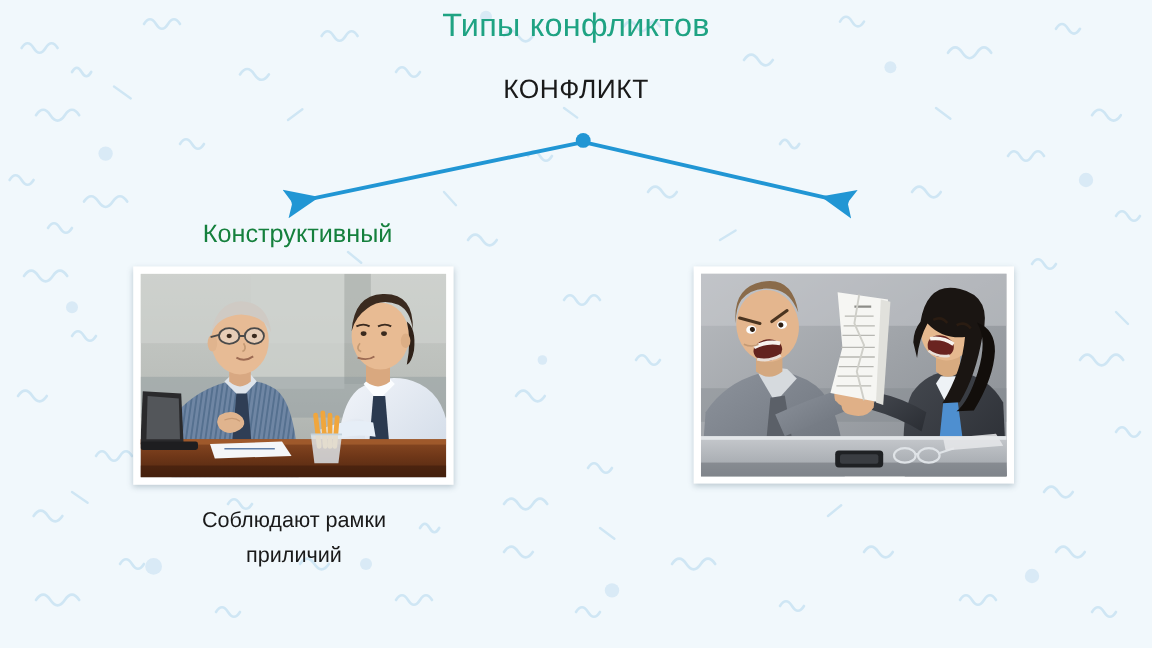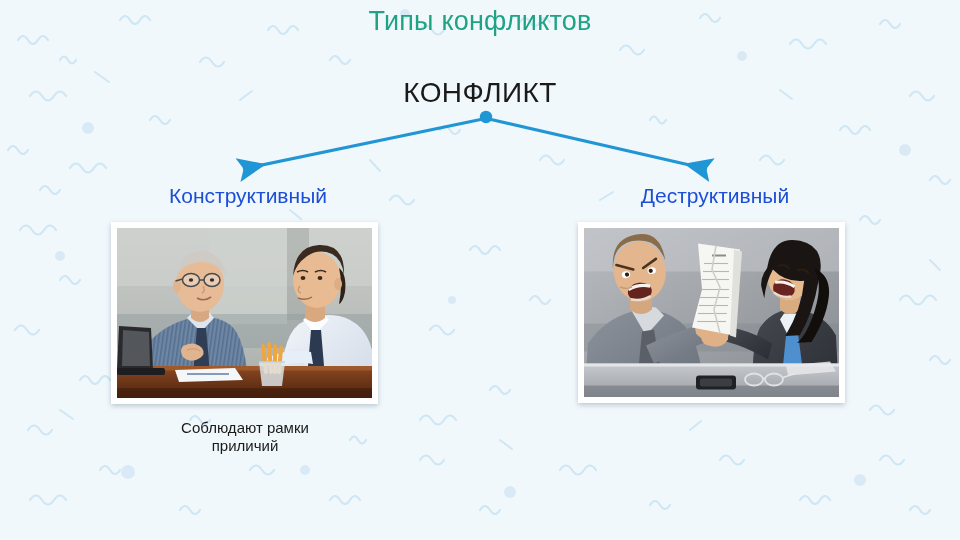--- a/index.html
+++ b/index.html
@@ -41,25 +41,25 @@
     font-size: 27px;
     font-weight: normal;
     color: #1fa383;
     letter-spacing: 0.2px;
     white-space: nowrap;
   }
 
   
   #root-label {
     position: absolute;
-    top: 77px;
+    top: 62px;
     left: 0;
     width: 960px;
     text-align: center;
-    font-size: 28px;
+    font-size: 22px;
     font-weight: 400;
     color: #1a1a1a;
     letter-spacing: 0.4px;
   }
 
   
   #connector-svg {
     position: absolute;
     left: 0;
     top: 0;
@@ -67,21 +67,21 @@
     height: 260px;
     pointer-events: none;
   }
 
   
   .branch-label {
     position: absolute;
     top: 184px;
     font-size: 21px;
     font-weight: 400;
-    color: #1d4ed8;
+    color: #15803d;
     text-align: center;
     white-space: nowrap;
   }
   #branch-label-left  { left: 63px;  width: 370px; }
   #branch-label-right { left: 530px; width: 370px; }
 
   
   .photo-frame {
     position: absolute;
     background: #ffffff;
@@ -105,22 +105,22 @@
     position: relative;
     width: 100%;
     height: 100%;
     overflow: hidden;
   }
   .photo-inner svg { display: block; width: 100%; height: 100%; }
 
   
   .caption {
     position: absolute;
-    font-size: 15px;
-    line-height: 18px;
+    font-size: 18px;
+    line-height: 29px;
     color: #1a1a1a;
     text-align: center;
     white-space: pre-line;
   }
   #caption-left  { left: 100px; top: 419px; width: 290px; }
   #caption-right { left: 573px; top: 417px; width: 278px; }
 </style>
 </head>
 <body>
 
@@ -230,21 +230,20 @@
       <marker id="arrow-right" markerWidth="9" markerHeight="9" refX="7.4" refY="4.5" orient="auto" markerUnits="strokeWidth">
         <path d="M0,4.5 L9,0.7 L7.2,4.5 L9,8.3 Z" fill="#2196d4"></path>
       </marker>
     </defs>
     <line x1="483" y1="119" x2="243" y2="169" stroke="#2196d4" stroke-width="3.2" marker-end="url(#arrow-left)"></line>
     <line x1="489" y1="119" x2="707" y2="169" stroke="#2196d4" stroke-width="3.2" marker-end="url(#arrow-right)"></line>
     <circle cx="486" cy="117" r="6.2" fill="#2196d4"></circle>
   </svg>
 
   <div class="branch-label" id="branch-label-left">Конструктивный</div>
-  <div class="branch-label" id="branch-label-right">Деструктивный</div>
 
   <div class="photo-frame" id="photo-frame-left">
     <div class="photo-inner">
       <svg viewBox="0 0 255 170" preserveAspectRatio="xMidYMid slice">
         <defs>
           <linearGradient id="wallL" x1="0" y1="0" x2="0" y2="1">
             <stop offset="0%" stop-color="#c9ccc8"></stop>
             <stop offset="60%" stop-color="#b9bdb9"></stop>
             <stop offset="100%" stop-color="#a7aca8"></stop>
           </linearGradient>

